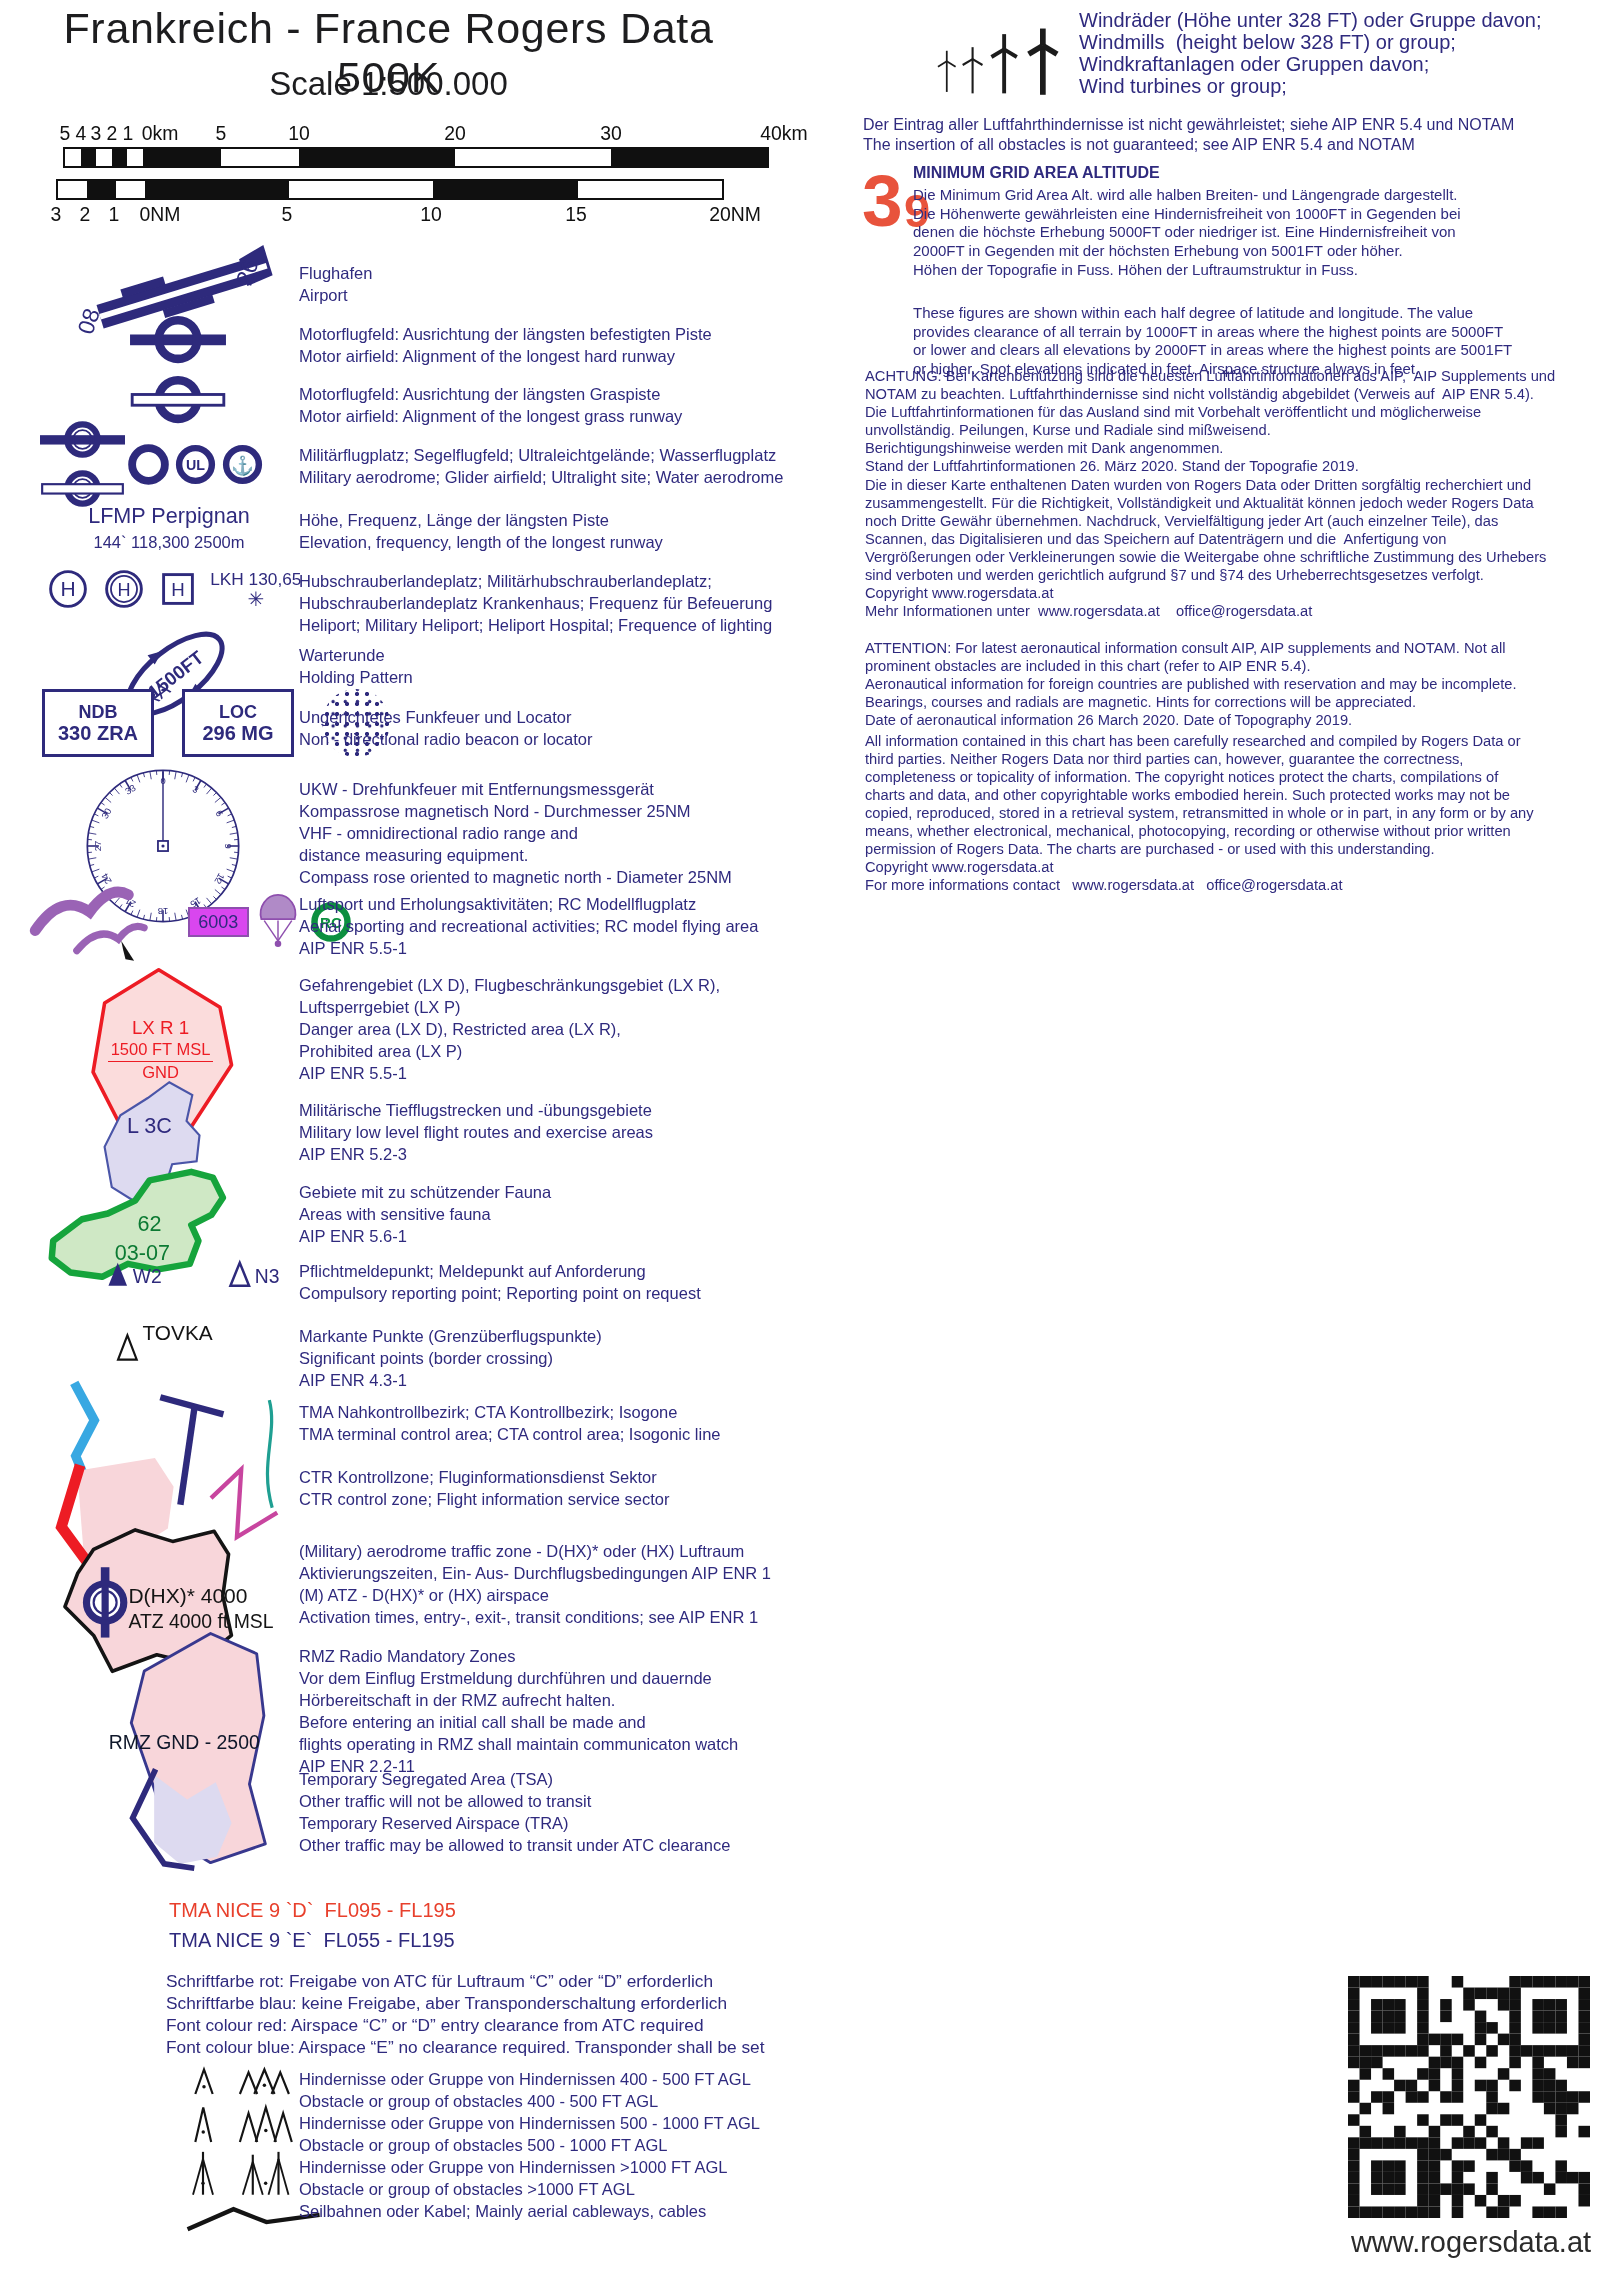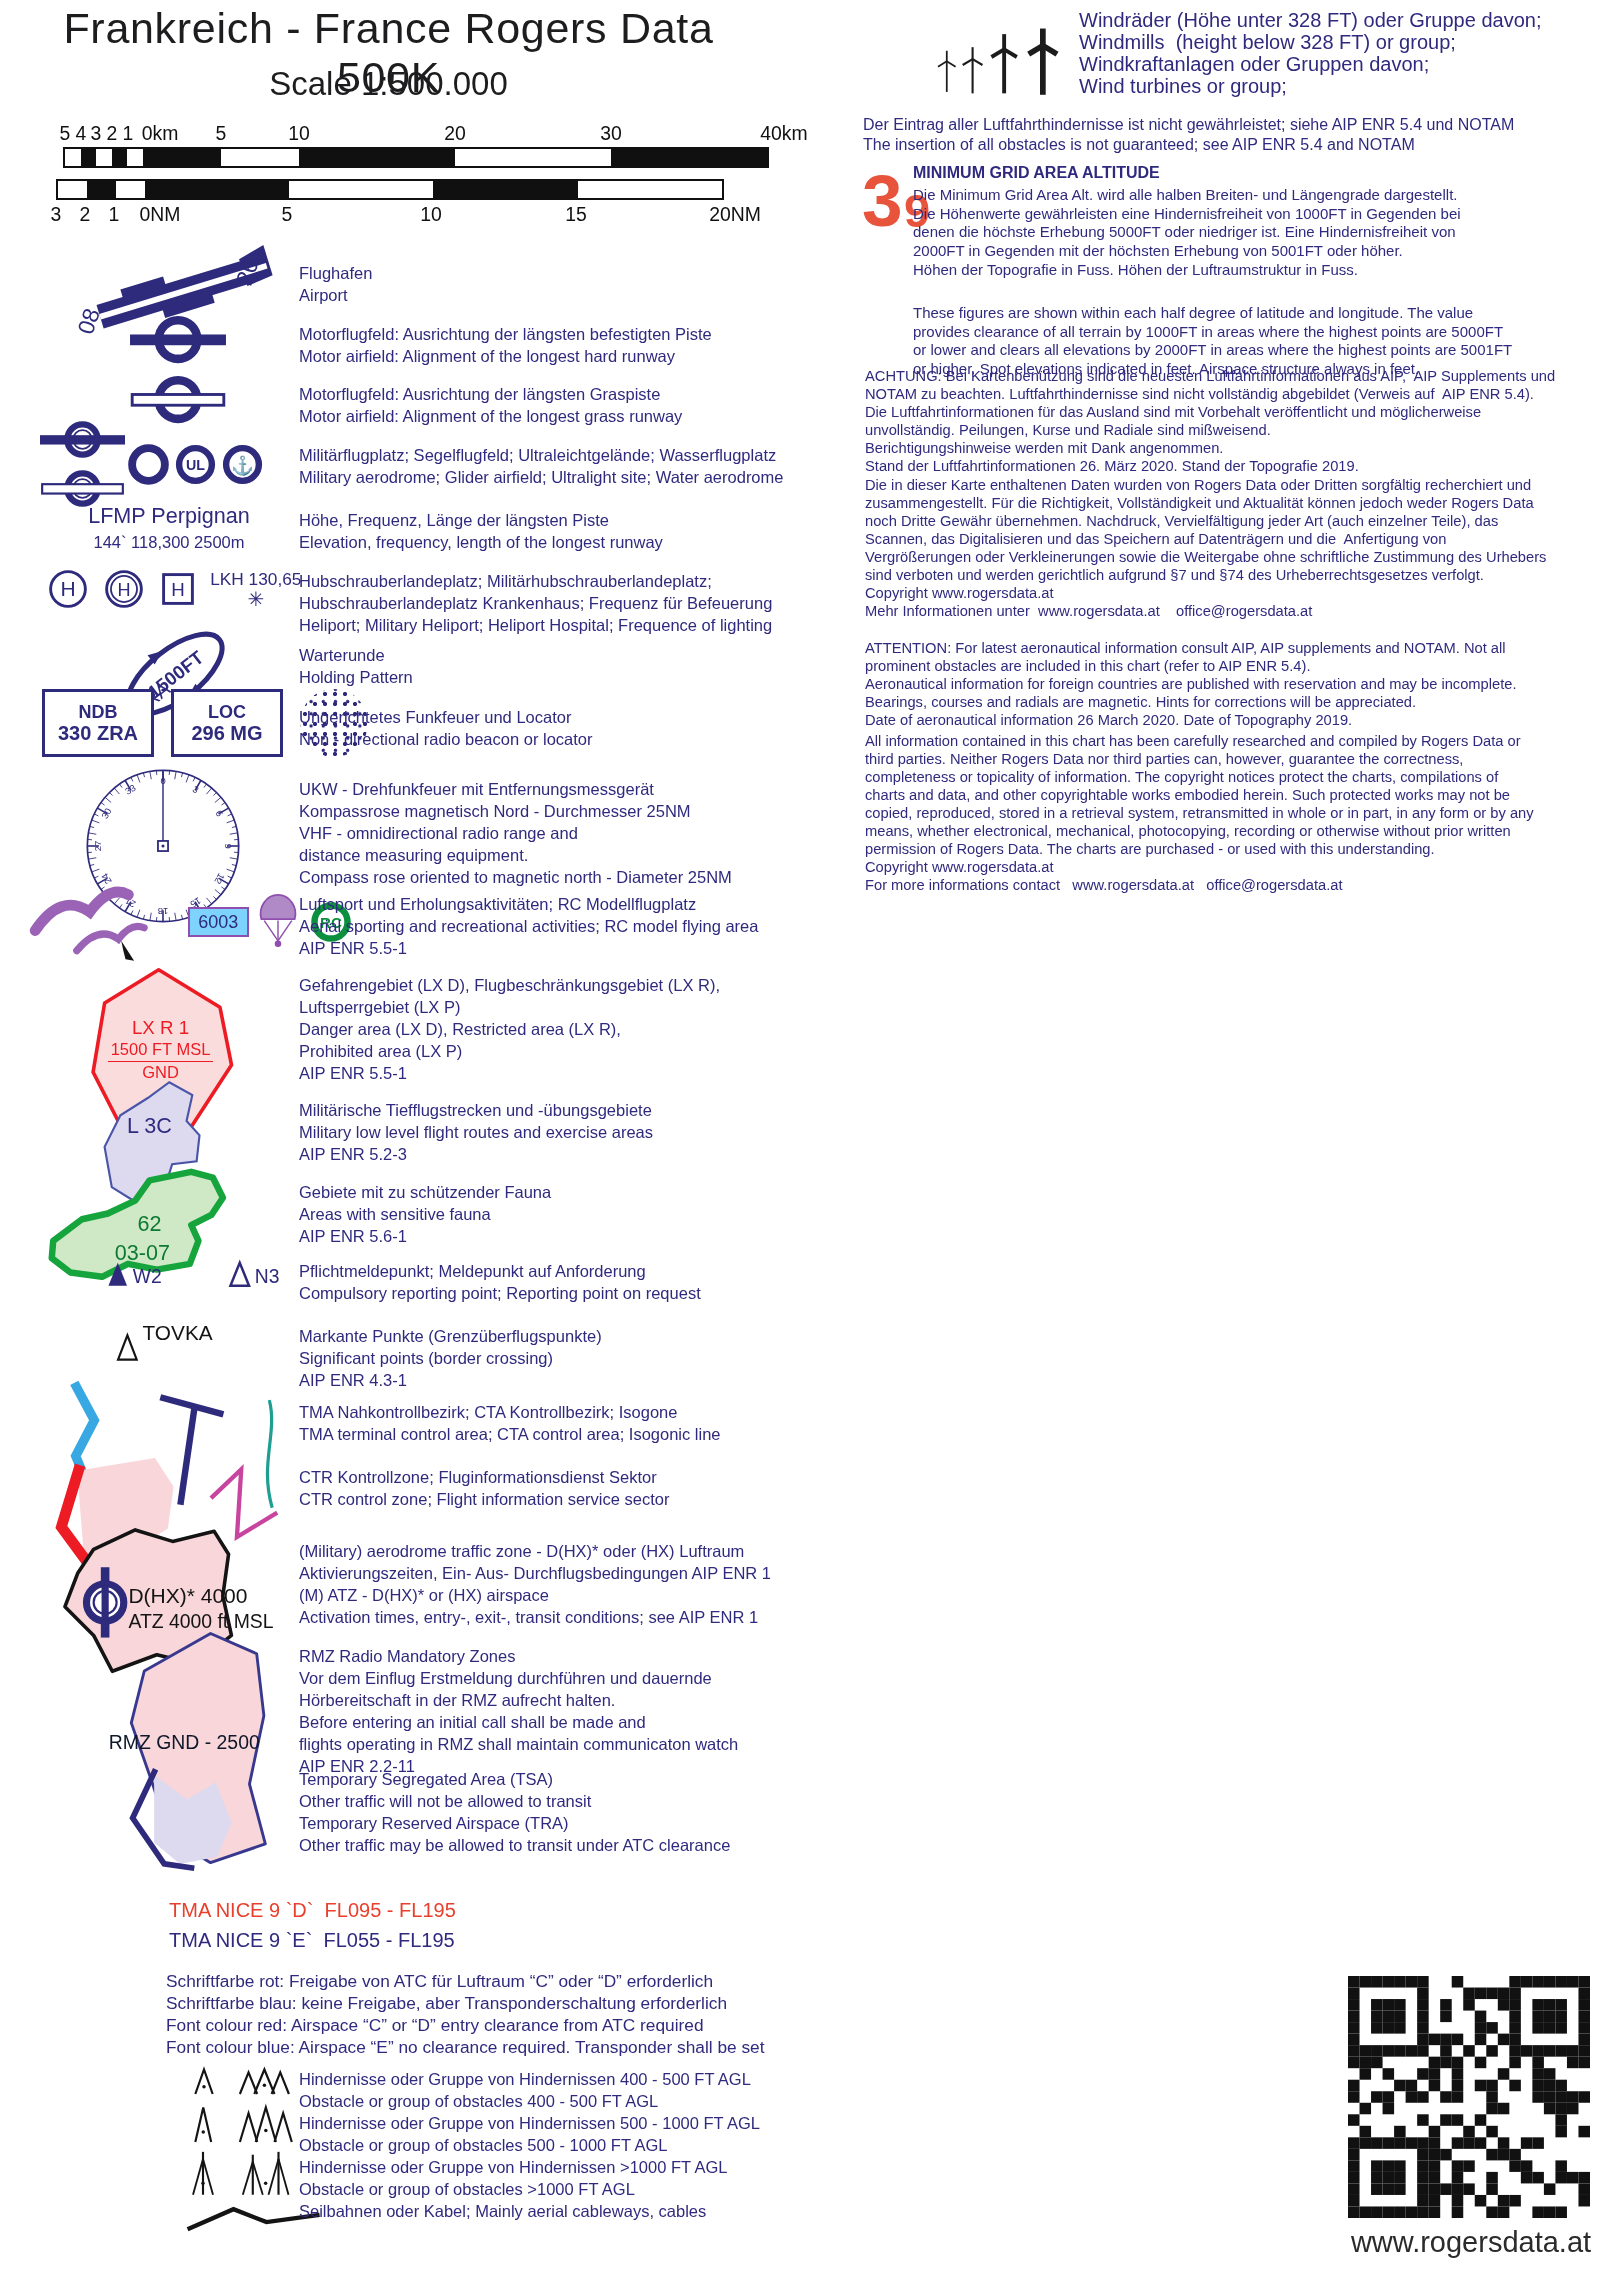--- a/index.html
+++ b/index.html
@@ -29,21 +29,21 @@
      background-image:radial-gradient(#2e2a7c 1.9px, transparent 2.3px),radial-gradient(#2e2a7c 1.6px, transparent 2px);
      background-size:10px 10px,12.2px 12.2px;background-position:0 0,5px 6.5px;}
 
   .lfmp-code{font-size:21.6px;color:#2f2a7e;text-align:center;width:216px;}
   .lfmp-vals{font-size:16.5px;color:#2f2a7e;text-align:center;width:216px;margin-top:4.3px;}
 
   .lkh{display:flex;flex-direction:column;align-items:center;color:#2f2a7e;}
   .lkh .f{font-size:17.3px;}
   .lkh .s{font-size:20px;line-height:18.7px;}
 
-  .purplebox{border:2.9px solid #8e4fae;color:#2f2a7e;font-size:18px;padding:2.2px 8.6px;background:#7dd3fc;}
+  .purplebox{border:2.9px solid #8e4fae;color:#2f2a7e;font-size:18px;padding:2.2px 8.6px;background:#d946ef;}
 
   .danger-label{position:absolute;left:0;top:52px;width:155px;text-align:center;color:#ed1c24;}
   .danger-label .a{font-size:18.7px;line-height:23px;}
   .danger-label .b{font-size:16.5px;line-height:21.6px;display:inline-block;border-bottom:1.8px solid #ed1c24;padding:0 2.9px;}
   .danger-label .c{font-size:16.5px;line-height:21.6px;}
 
   .shape-label{position:absolute;font-size:21.6px;color:#2f2a7e;white-space:nowrap;}
   .atz-label{position:absolute;left:85px;top:66px;color:#141414;white-space:nowrap;}
   .atz-label .a{font-size:21px;line-height:26px;}
   .atz-label .b{font-size:19.4px;line-height:24.5px;}
@@ -219,21 +219,21 @@
         <polygon points="14,44 -6,36 14,28" fill="#2e2a7c"></polygon>
         <text y="10" text-anchor="middle" font-size="26" font-weight="bold" fill="#2e2a7c">1500FT</text>
       </g>
       <text transform="translate(34,168) rotate(-38)" font-size="27" fill="#2e2a7c">SIERRA</text>
     </svg>
     <div class="ltext" style="top:644px">Warterunde
 Holding Pattern</div>
   </div>
 
   <div class="lrow" style="top:0">
-    <div class="symflex" style="left:13px;top:689px;gap:17px">
+    <div class="symflex" style="left:13px;top:689px;gap:28px">
       <div class="freqbox">
         <span class="t">NDB</span>
         <span class="v">330 ZRA</span>
       </div>
       <div class="freqbox">
         <span class="t">LOC</span>
         <span class="v">296 MG</span>
       </div>
       <div class="dotcircle"></div>
     </div>

